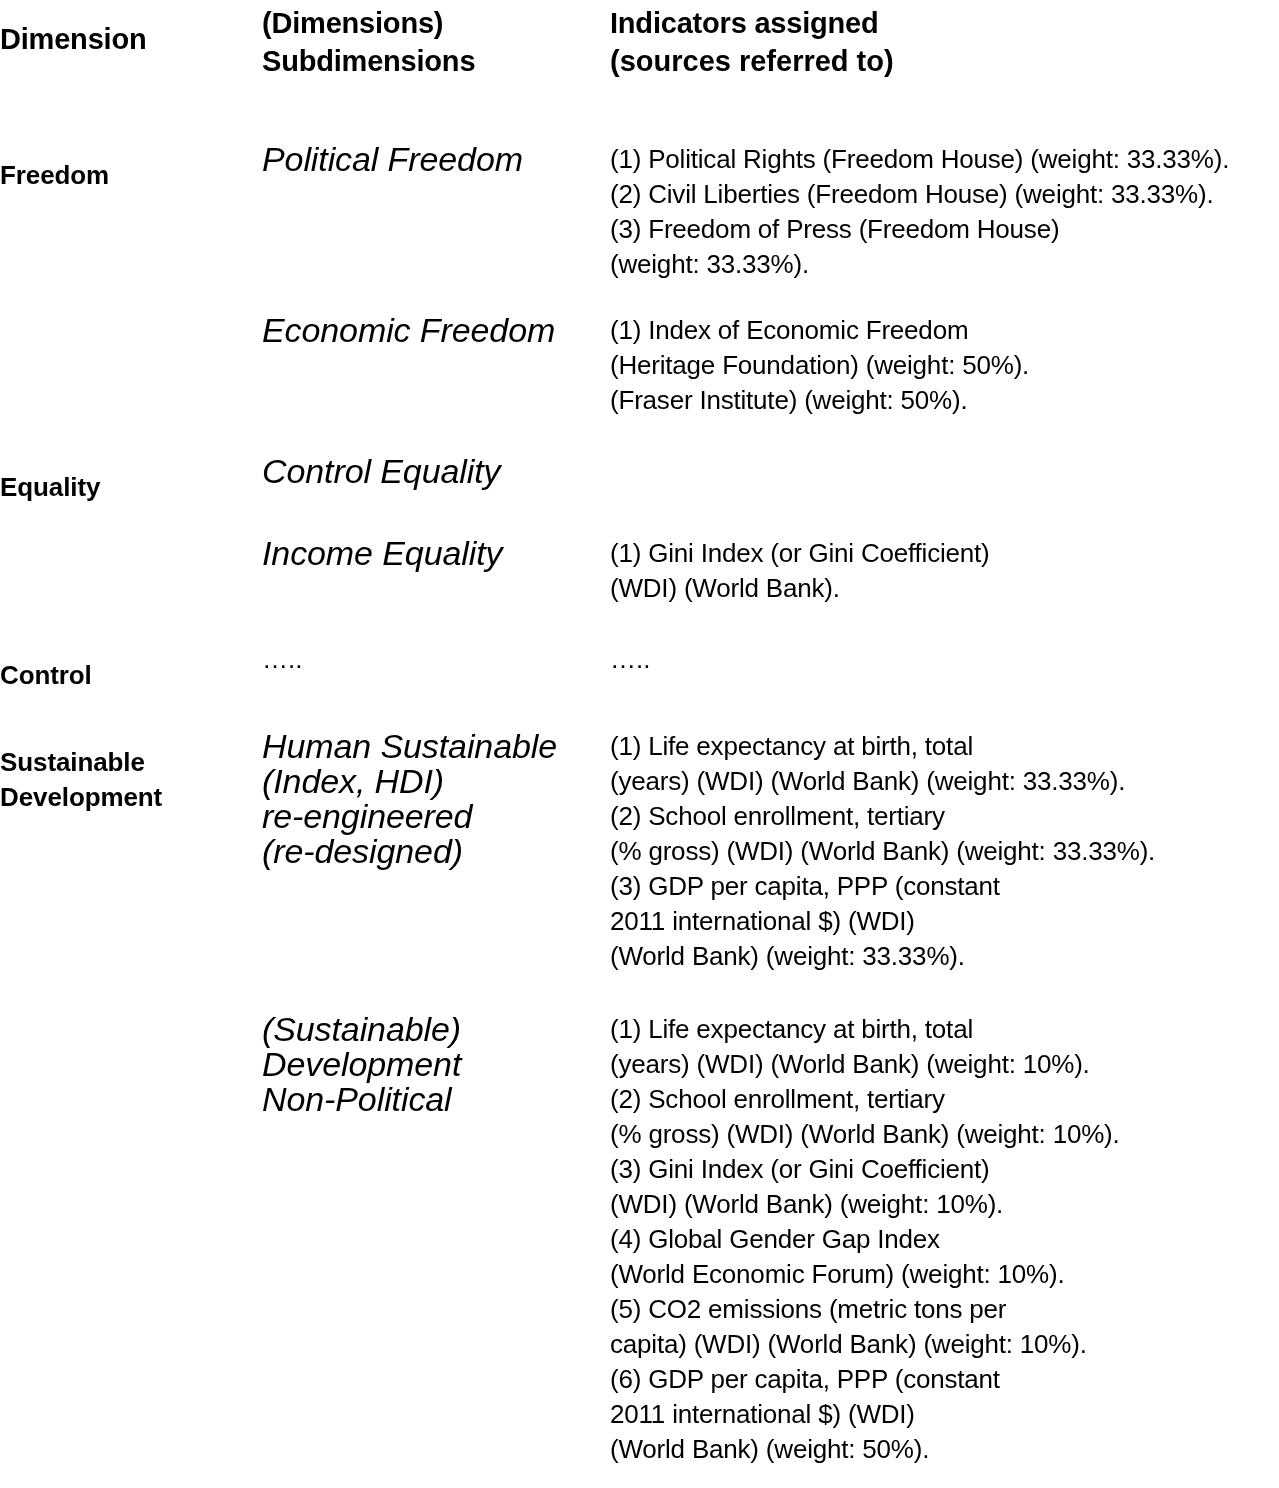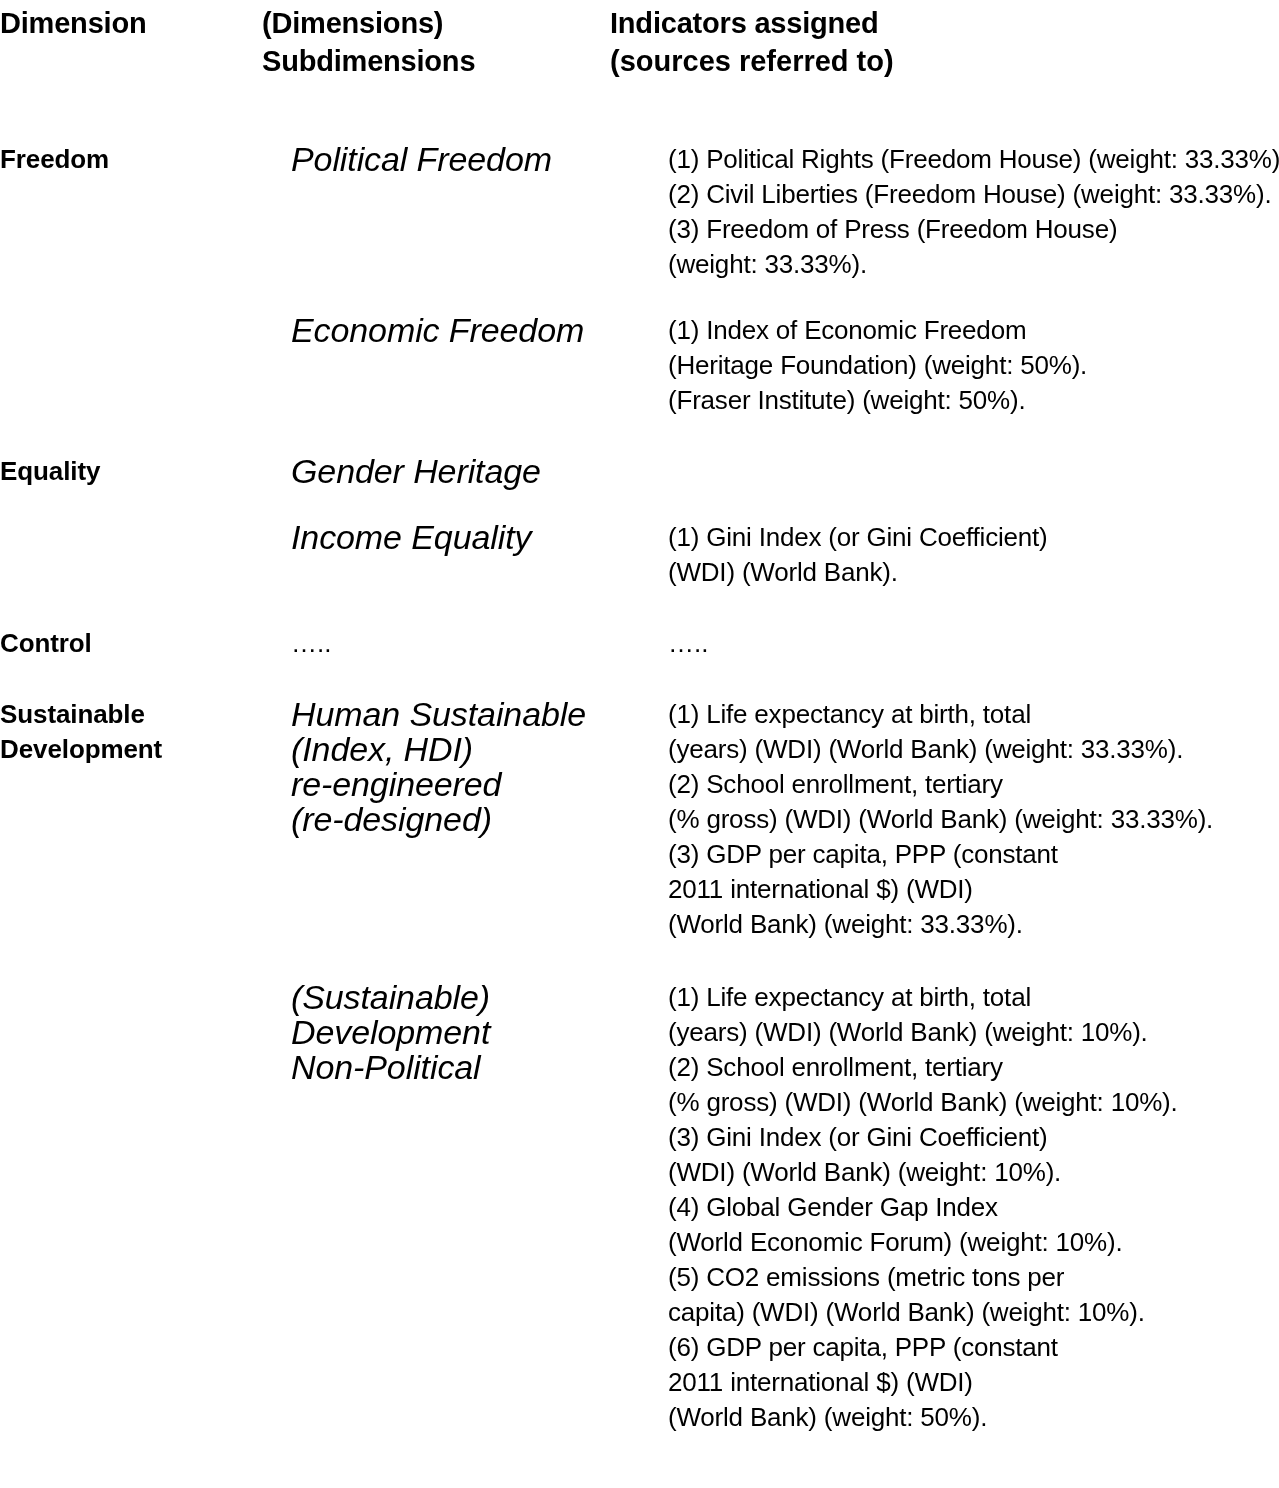--- a/index.html
+++ b/index.html
@@ -22,20 +22,21 @@
   .row {
     display: flex;
     align-items: flex-start;
     width: 100%;
   }
   .col-dim {
     width: 262px;
     flex: 0 0 262px;
     box-sizing: border-box;
     padding-right: 8px;
+    margin-top: 16px;
   }
   .col-sub {
     width: 348px;
     flex: 0 0 348px;
     box-sizing: border-box;
     padding-right: 8px;
   }
   .col-ind {
     flex: 1 1 auto;
     box-sizing: border-box;
@@ -56,21 +57,20 @@
     font-weight: bold;
     line-height: 38px;
   }
   .header-gap {
     height: 62px;
   }
 
   
   .body-row {
     margin-bottom: 0;
-    gap: 29px;
   }
   .dim-label {
     font-size: 26px;
     font-weight: bold;
     line-height: 35px;
     letter-spacing: -0.1px;
   }
   .sub-label {
     font-size: 34px;
     font-weight: normal;
@@ -143,21 +143,21 @@
           <div class="ind-line">(Heritage Foundation) (weight: 50%).</div>
           <div class="ind-line">(Fraser Institute) (weight: 50%).</div>
         </div>
       </div>
       <div class="spacer-md"></div>
       <div class="row body-row">
         <div class="col-dim">
           <div class="dim-label">Equality</div>
         </div>
         <div class="col-sub">
-          <div class="sub-label">Gender Heritage</div>
+          <div class="sub-label">Control Equality</div>
         </div>
       </div>
       <div class="spacer-sm"></div>
       <div class="row body-row">
         <div class="col-dim"></div>
         <div class="col-sub">
           <div class="sub-label">Income Equality</div>
         </div>
         <div class="col-ind">
           <div class="ind-line">(1) Gini Index (or Gini Coefficient)</div>

